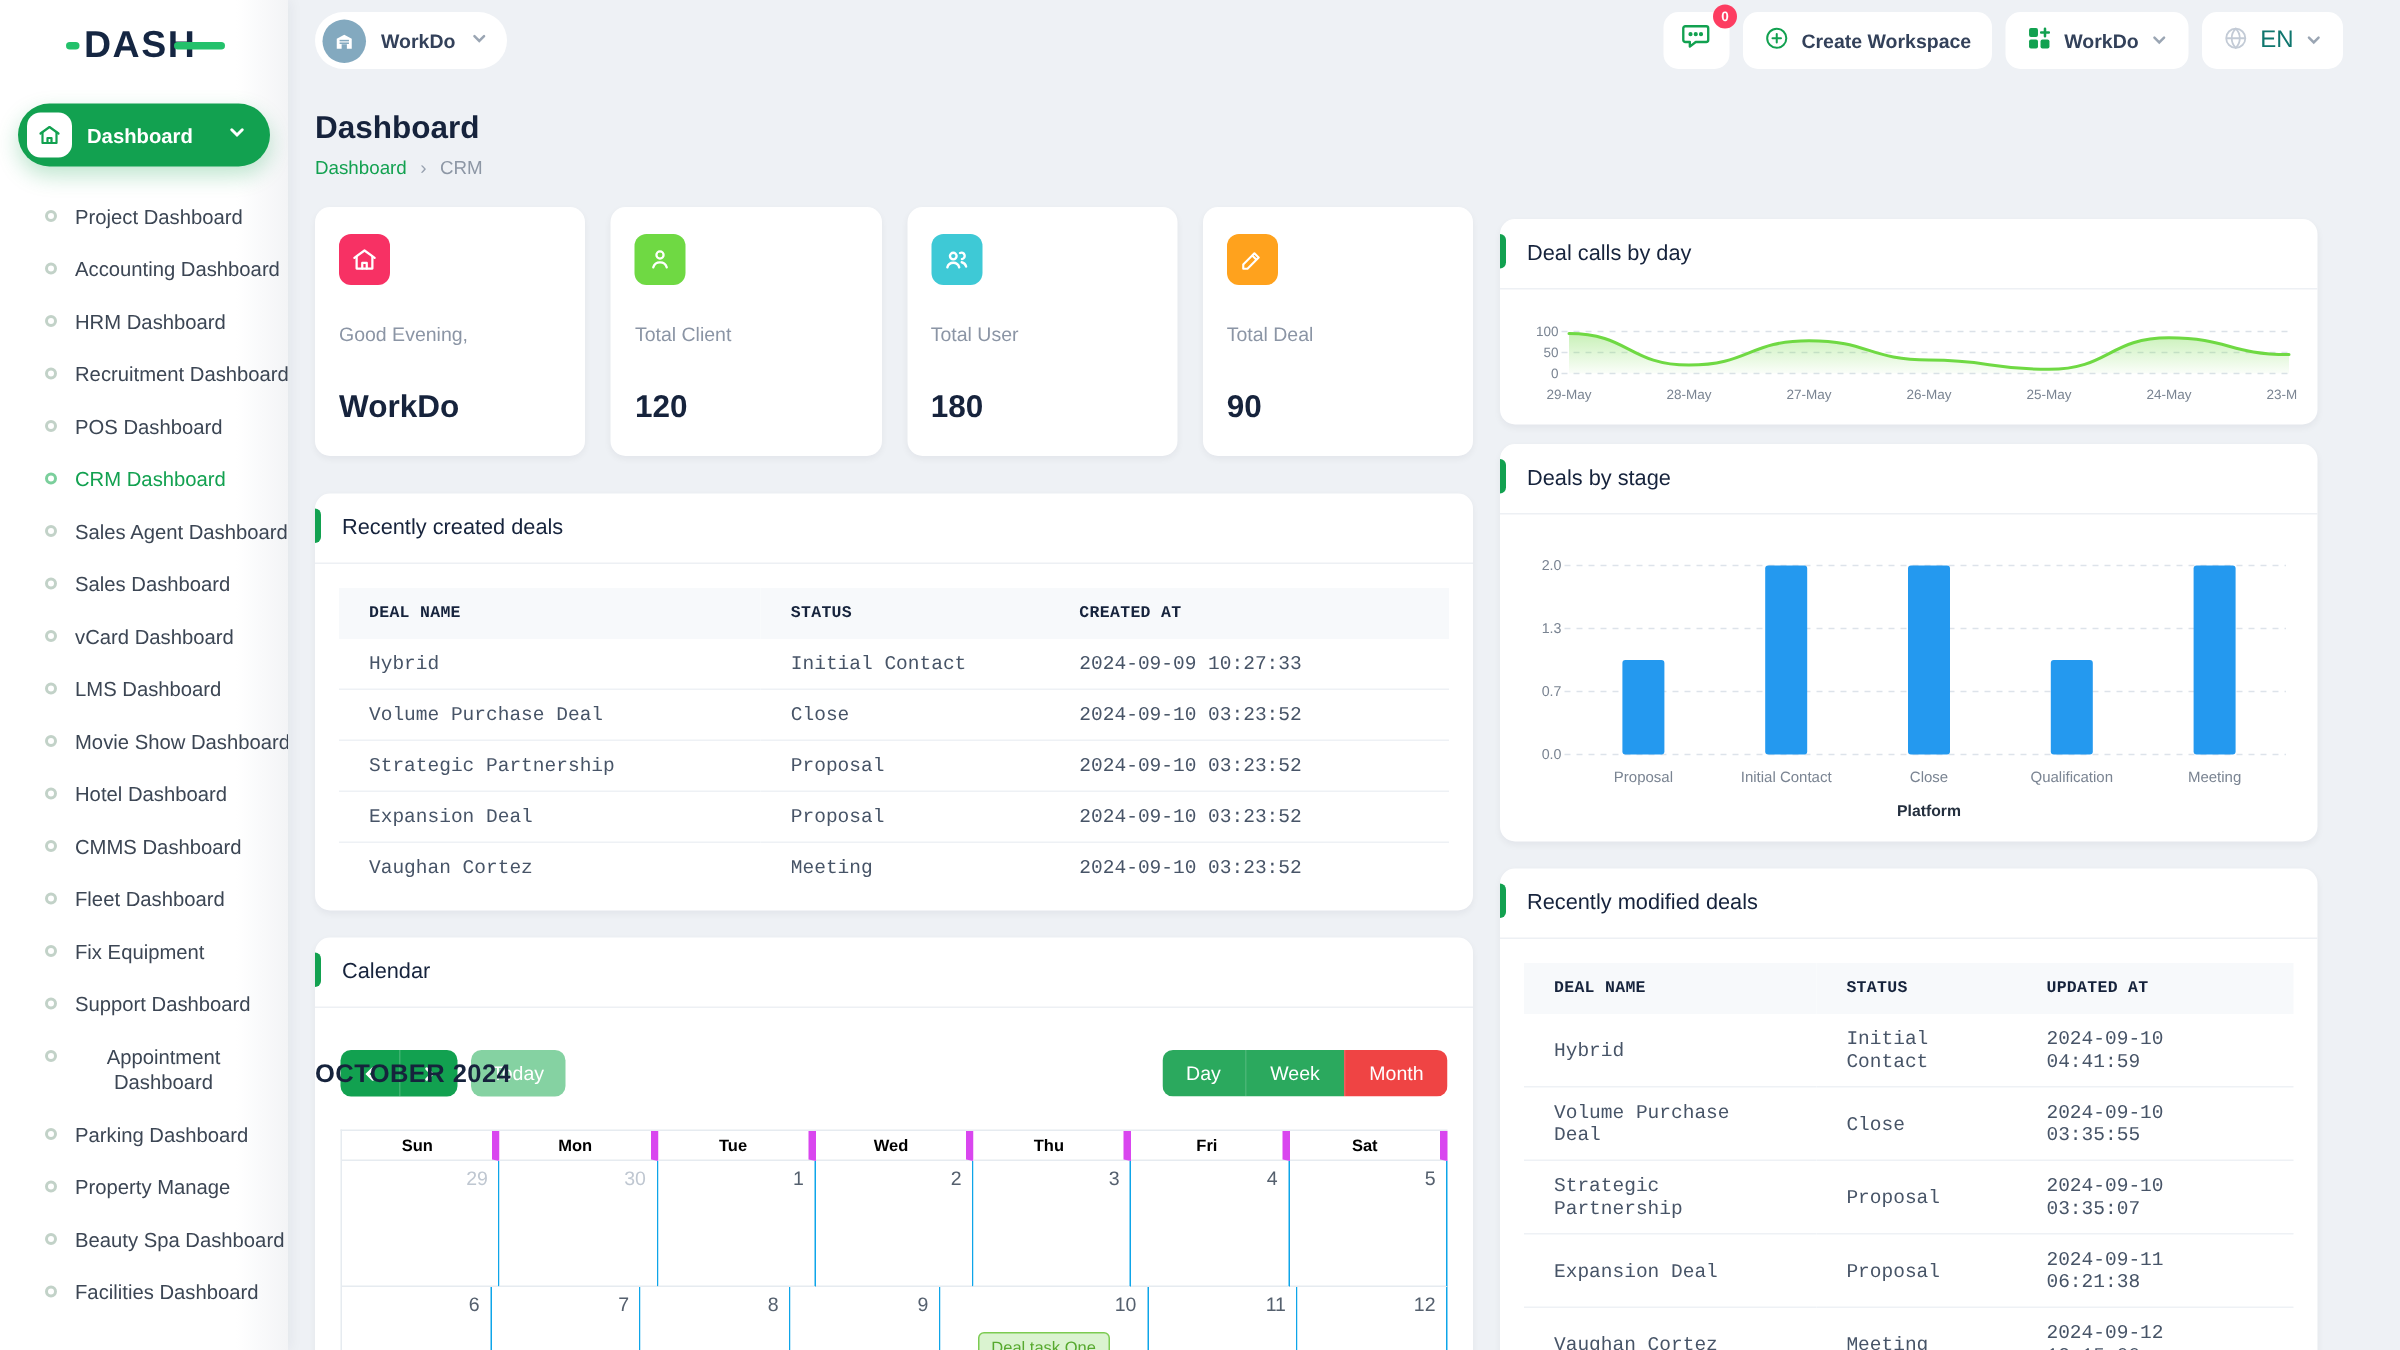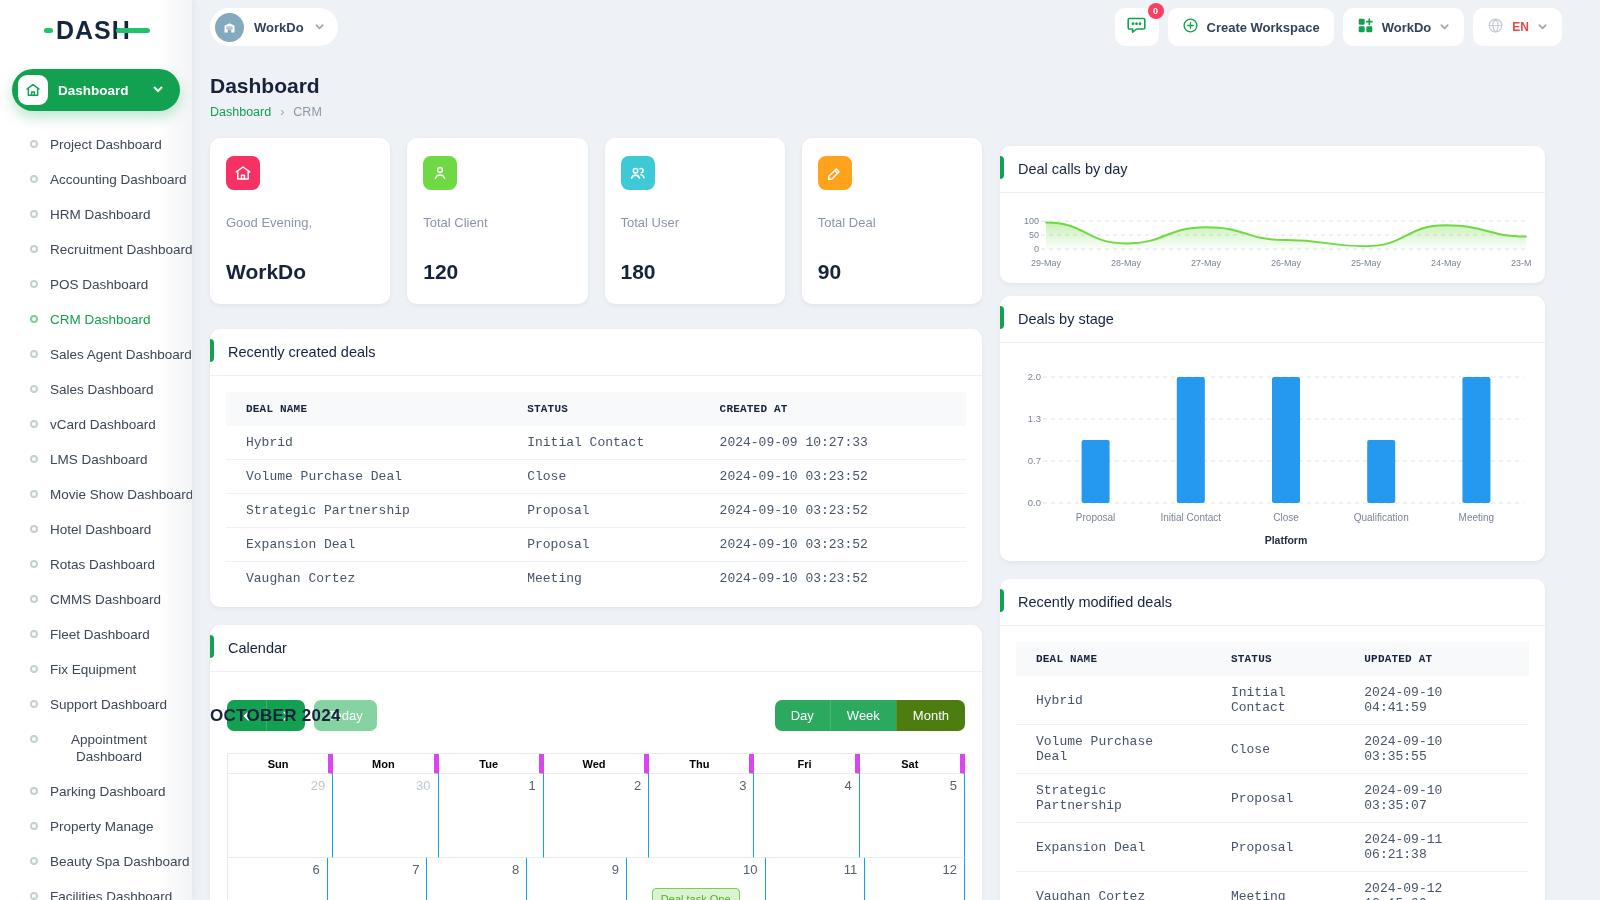--- a/index.html
+++ b/index.html
@@ -44,21 +44,21 @@
   .avatar { width:29px; height:29px; border-radius:50%; background:#83a9bf; display:flex; align-items:center; justify-content:center; flex:none; }
   .ws-name { font-size:13px; font-weight:600; color:#33415a; }
   .topbar-right { display:flex; align-items:center; gap:9px; }
   .icon-btn { width:44px; height:38px; background:#fff; border-radius:10px; position:relative;
     display:flex; align-items:center; justify-content:center; cursor:pointer; }
   .badge { position:absolute; top:-5px; right:-5px; min-width:16px; height:16px; border-radius:8px;
     background:#fd3d61; color:#fff; font-size:9px; font-weight:700;
     display:flex; align-items:center; justify-content:center; padding:0 4px; }
   .pill-btn { background:#fff; border-radius:10px; height:38px; display:flex; align-items:center;
     gap:8px; padding:0 14px; font-size:13px; color:#33415a; font-weight:600; cursor:pointer; }
-  .lang-code { color:#ef4444; font-weight:700; font-size:12px; }
+  .lang-code { color:#0f766e; font-weight:400; font-size:16px; }
   .page-head { margin-top:28px; }
   .page-title { font-size:21px; font-weight:700; color:#16233c; margin-bottom:7px; }
   .breadcrumb { display:flex; align-items:center; gap:9px; font-size:12.5px; }
   .crumb-link { color:#12a150; cursor:pointer; }
   .crumb-sep { color:#98a2b0; }
   .crumb-current { color:#8d97a5; }
   .content { display:flex; gap:18px; margin-top:19px; }
   .col-left { width:772px; flex:none; }
   .col-right { width:545px; flex:none; margin-top:8px; }
   
@@ -91,21 +91,21 @@
   .nav-btn { width:39px; height:31px; color:#fff; display:flex; align-items:center; justify-content:center; cursor:pointer; }
   .nav-btn + .nav-btn { border-left:1px solid rgba(255,255,255,.18); }
   .today-btn { margin-left:9px; height:31px; padding:0 14px; background:#85d2a2; color:#fff;
     border-radius:7px; font-size:13px; display:flex; align-items:center; cursor:pointer; }
   .cal-title { position:absolute; left:0; right:0; font-size:17px; font-weight:800;
     letter-spacing:.3px; color:#16233c; pointer-events:none; }
   .view-btns { margin-left:auto; display:flex; border-radius:7px; overflow:hidden; z-index:1; }
   .view-btn { height:31px; padding:0 16px; background:#2ba95e; color:#fff; font-size:13px;
     display:flex; align-items:center; cursor:pointer; }
   .view-btn + .view-btn { border-left:1px solid rgba(255,255,255,.14); }
-  .view-btn.active { background:#4d7c0f; }
+  .view-btn.active { background:#ef4444; }
   .cal-grid { margin:0 17px 17px; border-left:1px solid #e6ebf0; border-top:1px solid #e6ebf0; }
   .cal-row { display:grid; grid-template-columns:repeat(7,1fr); }
   .dow { height:20px; font-size:11px; font-weight:700; color:#000000; display:flex;
     align-items:center; justify-content:center; border-right:5px solid #d946ef; border-bottom:1px solid #e6ebf0; background:#fff; }
   .day-cell { height:84px; border-right:1px solid #0ea5e9; border-bottom:1px solid #e6ebf0;
     position:relative; padding:24px 5px 0; background:#fff; cursor:pointer; }
   .day-num { position:absolute; top:4px; right:7px; font-size:13px; color:#55606e; }
   .day-cell.muted .day-num { color:#bfc7d1; }
   .event { display:block; margin:6px 20px 0; background:#daf3d0; border:1px solid #7ccb52; color:#56a92e;
     border-radius:4px; font-size:11px; padding:4px 8px; cursor:pointer; overflow:hidden; white-space:nowrap; }
@@ -177,24 +177,20 @@
         <span class="ring"></span>
         <span class="mlabel">LMS Dashboard</span>
       </div>
       <div class="menu-item">
         <span class="ring"></span>
         <span class="mlabel">Movie Show Dashboard</span>
       </div>
       <div class="menu-item">
         <span class="ring"></span>
         <span class="mlabel">Hotel Dashboard</span>
-      </div>
-      <div class="menu-item">
-        <span class="ring"></span>
-        <span class="mlabel">Rotas Dashboard</span>
       </div>
       <div class="menu-item">
         <span class="ring"></span>
         <span class="mlabel">CMMS Dashboard</span>
       </div>
       <div class="menu-item">
         <span class="ring"></span>
         <span class="mlabel">Fleet Dashboard</span>
       </div>
       <div class="menu-item">

